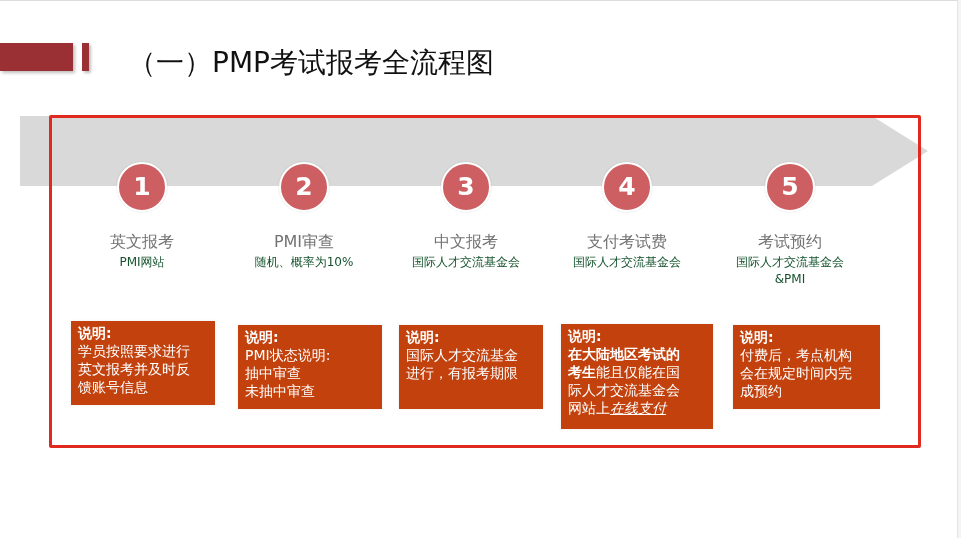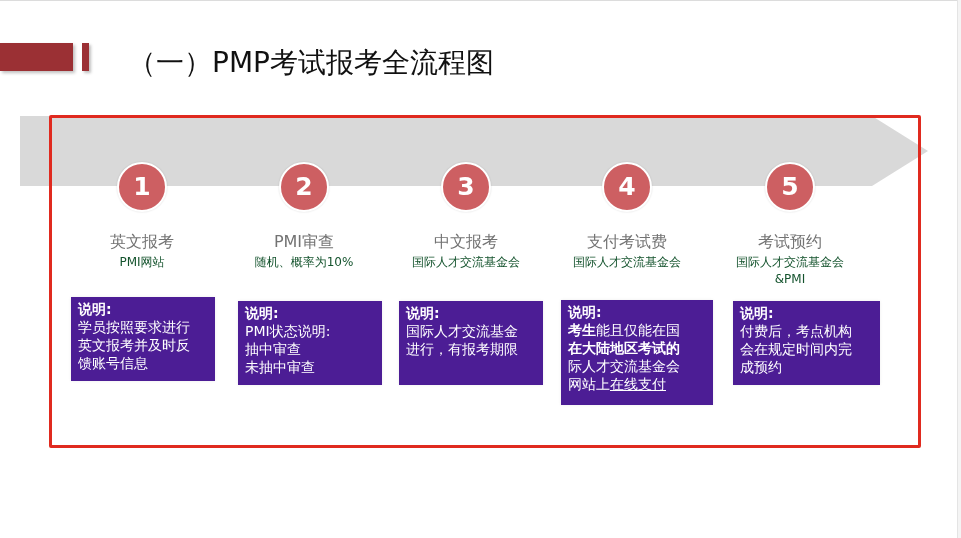--- a/index.html
+++ b/index.html
@@ -17,25 +17,25 @@
     .arrow-band { position: absolute; left: 20px; top: 116px; width: 908px; height: 70px; }
     .arrow-band svg { display: block; }
 
     .frame { position: absolute; left: 49px; top: 115px; width: 872px; height: 333px; border: 3px solid #e02a1f; border-radius: 2px; }
 
     .step { position: absolute; top: 162px; width: 160px; text-align: center; }
     .step .num { width: 50px; height: 50px; margin: 0 auto; border-radius: 50%; background: #cd5f62; border: 2px solid #ffffff; color: #fff; font-size: 25px; font-weight: bold; line-height: 46px; box-shadow: 0 0 2px rgba(0,0,0,0.15); }
     .step .title { margin-top: 20px; font-size: 16px; color: #737373; line-height: 20px; white-space: nowrap; }
     .step .sub { margin-top: 2px; font-size: 12px; color: #14532d; line-height: 17px; white-space: nowrap; }
 
-    .note { position: absolute; background: #4c1d95; color: #ffffff; font-size: 14px; line-height: 18px; padding: 3px 6px 4px 7px; box-shadow: 0 0 3px rgba(0,0,0,0.08); }
+    .note { position: absolute; background: #c2410c; color: #ffffff; font-size: 14px; line-height: 18px; padding: 3px 6px 4px 7px; box-shadow: 0 0 3px rgba(0,0,0,0.08); margin-top: 24px; }
     .note .label { font-weight: bold; display: block; }
     .note .line { display: block; white-space: nowrap; }
     .note .bold { font-weight: bold; }
-    .note .ul { text-decoration: underline; }
+    .note .ul { text-decoration: underline; font-style: italic; }
   </style>
 </head>
 <body>
 
 <div class="top-line"></div>
 <div class="right-edge"></div>
 
 <div class="deco-bar-long"></div>
 <div class="deco-bar-short"></div>
 <div class="page-title">（一）PMP考试报考全流程图</div>
@@ -83,22 +83,22 @@
   <span class="line">进行，有报考期限</span>
 </div>
 
 <div class="step" style="left:547px;">
   <div class="num">4</div>
   <div class="title">支付考试费</div>
   <div class="sub">国际人才交流基金会</div>
 </div>
 <div class="note" style="left:561px; top:300px; width:152px; height:105px;">
   <span class="label">说明:</span>
+  <span class="line bold">在大陆地区考试的</span>
   <span class="line"><span class="bold">考生</span><span>能且仅能在国</span></span>
-  <span class="line bold">在大陆地区考试的</span>
   <span class="line">际人才交流基金会</span>
   <span class="line"><span>网站上</span><span class="ul">在线支付</span></span>
 </div>
 
 <div class="step" style="left:710px;">
   <div class="num">5</div>
   <div class="title">考试预约</div>
   <div class="sub">国际人才交流基金会</div>
   <div class="sub" style="margin-top:0;">&amp;PMI</div>
 </div>

